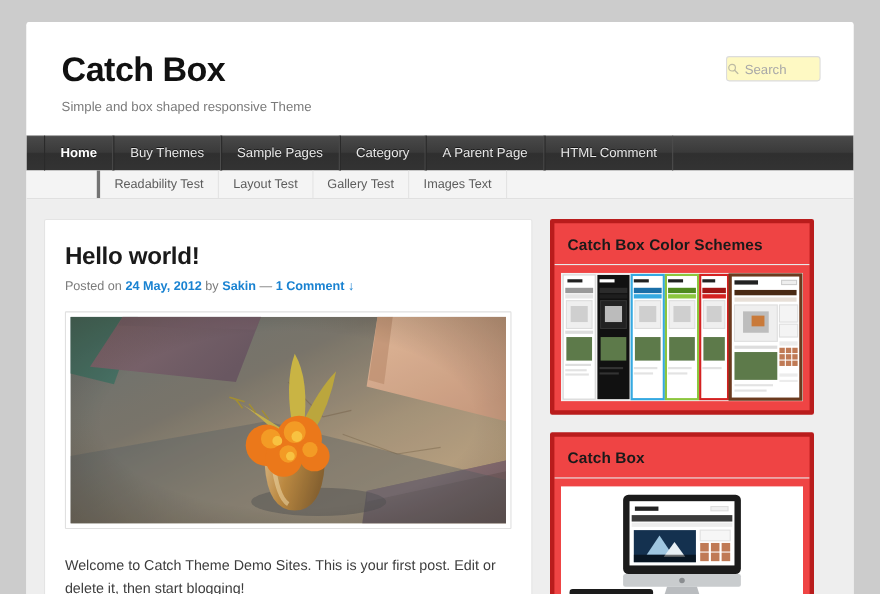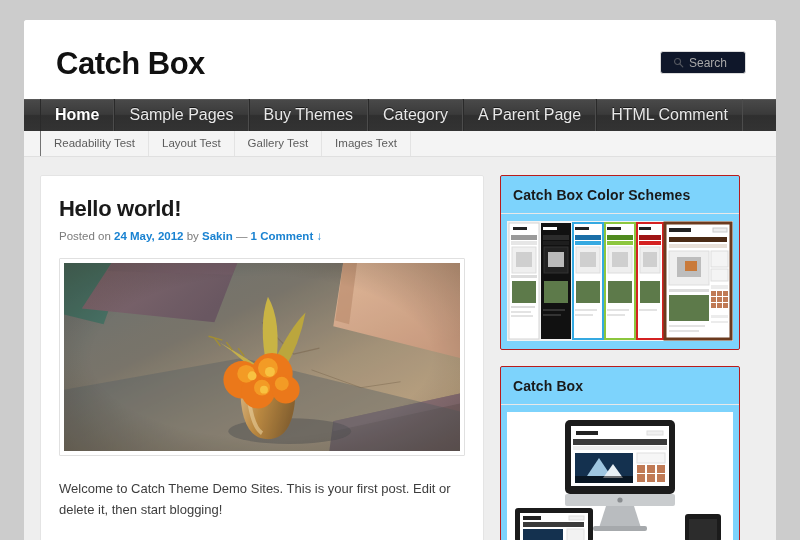--- a/index.html
+++ b/index.html
@@ -53,24 +53,24 @@
 
   
   .search-form {
     position: absolute;
     right: 30px;
     top: 31px;
     width: 86px;
     height: 23px;
     border: 1px solid #dcdcdc;
     border-radius: 3px;
-    background: #0f172a;
+    background: #fef9c3;
     display: flex;
     align-items: center;
-    padding: 0 12px;
+    padding: 0 0;
   }
 
   .search-icon {
     width: 11px;
     height: 11px;
     flex: 0 0 auto;
     margin-right: 5px;
     opacity: 0.55;
   }
 
@@ -95,21 +95,21 @@
     align-items: stretch;
     padding-left: 16px;
     box-shadow: inset 0 1px 0 rgba(255,255,255,0.08);
   }
 
   .nav-primary .nav-item {
     display: flex;
     align-items: center;
     padding: 0 14px;
     color: #e8e8e8;
-    font-size: 16px;
+    font-size: 12px;
     border-right: 1px solid #4c4c4c;
     border-left: 1px solid #2a2a2a;
     text-decoration: none;
     white-space: nowrap;
     text-shadow: 0 -1px 0 rgba(0,0,0,0.6);
   }
   .nav-primary .nav-item:first-child { border-left: 1px solid #2a2a2a; }
   .nav-primary .nav-item.active {
     font-weight: bold;
     color: #ffffff;
@@ -128,21 +128,21 @@
   .nav-secondary .nav-item {
     display: flex;
     align-items: center;
     padding: 0 13px;
     font-size: 11.5px;
     color: #5c5c5c;
     text-decoration: none;
     border-right: 1px solid #e3e3e3;
     white-space: nowrap;
   }
-  .nav-secondary .nav-item:first-child { border-left: 1px solid #737373; }
+  .nav-secondary .nav-item:first-child { border-left: 3px solid #737373; margin-left: 48px; }
 
   
   .main-region {
     background: #eeeeee;
     padding: 18px 16px 20px 16px;
     display: flex;
     gap: 16px;
     align-items: flex-start;
     min-height: 380px;
   }
@@ -201,22 +201,22 @@
   
   .sidebar-col {
     width: 240px;
     flex: 0 0 auto;
     display: flex;
     flex-direction: column;
     gap: 16px;
   }
 
   .widget {
-    background: #7dd3fc;
-    border: 1px solid #b91c1c;
+    background: #ef4444;
+    border: 4px solid #b91c1c;
     border-radius: 2px;
     overflow: hidden;
   }
 
   .widget-title {
     font-size: 14px;
     font-weight: bold;
     color: #1a1a1a;
     padding: 11px 12px 10px 12px;
     border-bottom: 1px solid #e8e8e8;
@@ -227,34 +227,35 @@
 
   .widget-img { display: block; width: 100%; border: 0; }
 </style>
 </head>
 <body>
 
 <div id="page-frame">
 
   <div class="site-header">
     <div class="site-title">Catch Box</div>
+    <div class="site-description">Simple and box shaped responsive Theme</div>
 
     <div class="search-form">
       <svg class="search-icon" viewBox="0 0 16 16">
         <circle cx="6.6" cy="6.6" r="4.4" fill="none" stroke="#8a8a8a" stroke-width="1.6"></circle>
         <line x1="10" y1="10" x2="14.2" y2="14.4" stroke="#8a8a8a" stroke-width="1.8" stroke-linecap="round"></line>
       </svg>
       <input class="search-input" type="text" placeholder="Search" style="">
     </div>
   </div>
 
   <div class="nav-primary">
     <a class="nav-item active" href="#">Home</a>
+    <a class="nav-item" href="#">Buy Themes</a>
     <a class="nav-item" href="#">Sample Pages</a>
-    <a class="nav-item" href="#">Buy Themes</a>
     <a class="nav-item" href="#">Category</a>
     <a class="nav-item" href="#">A Parent Page</a>
     <a class="nav-item" href="#">HTML Comment</a>
   </div>
 
   <div class="nav-secondary">
     <a class="nav-item" href="#">Readability Test</a>
     <a class="nav-item" href="#">Layout Test</a>
     <a class="nav-item" href="#">Gallery Test</a>
     <a class="nav-item" href="#">Images Text</a>

